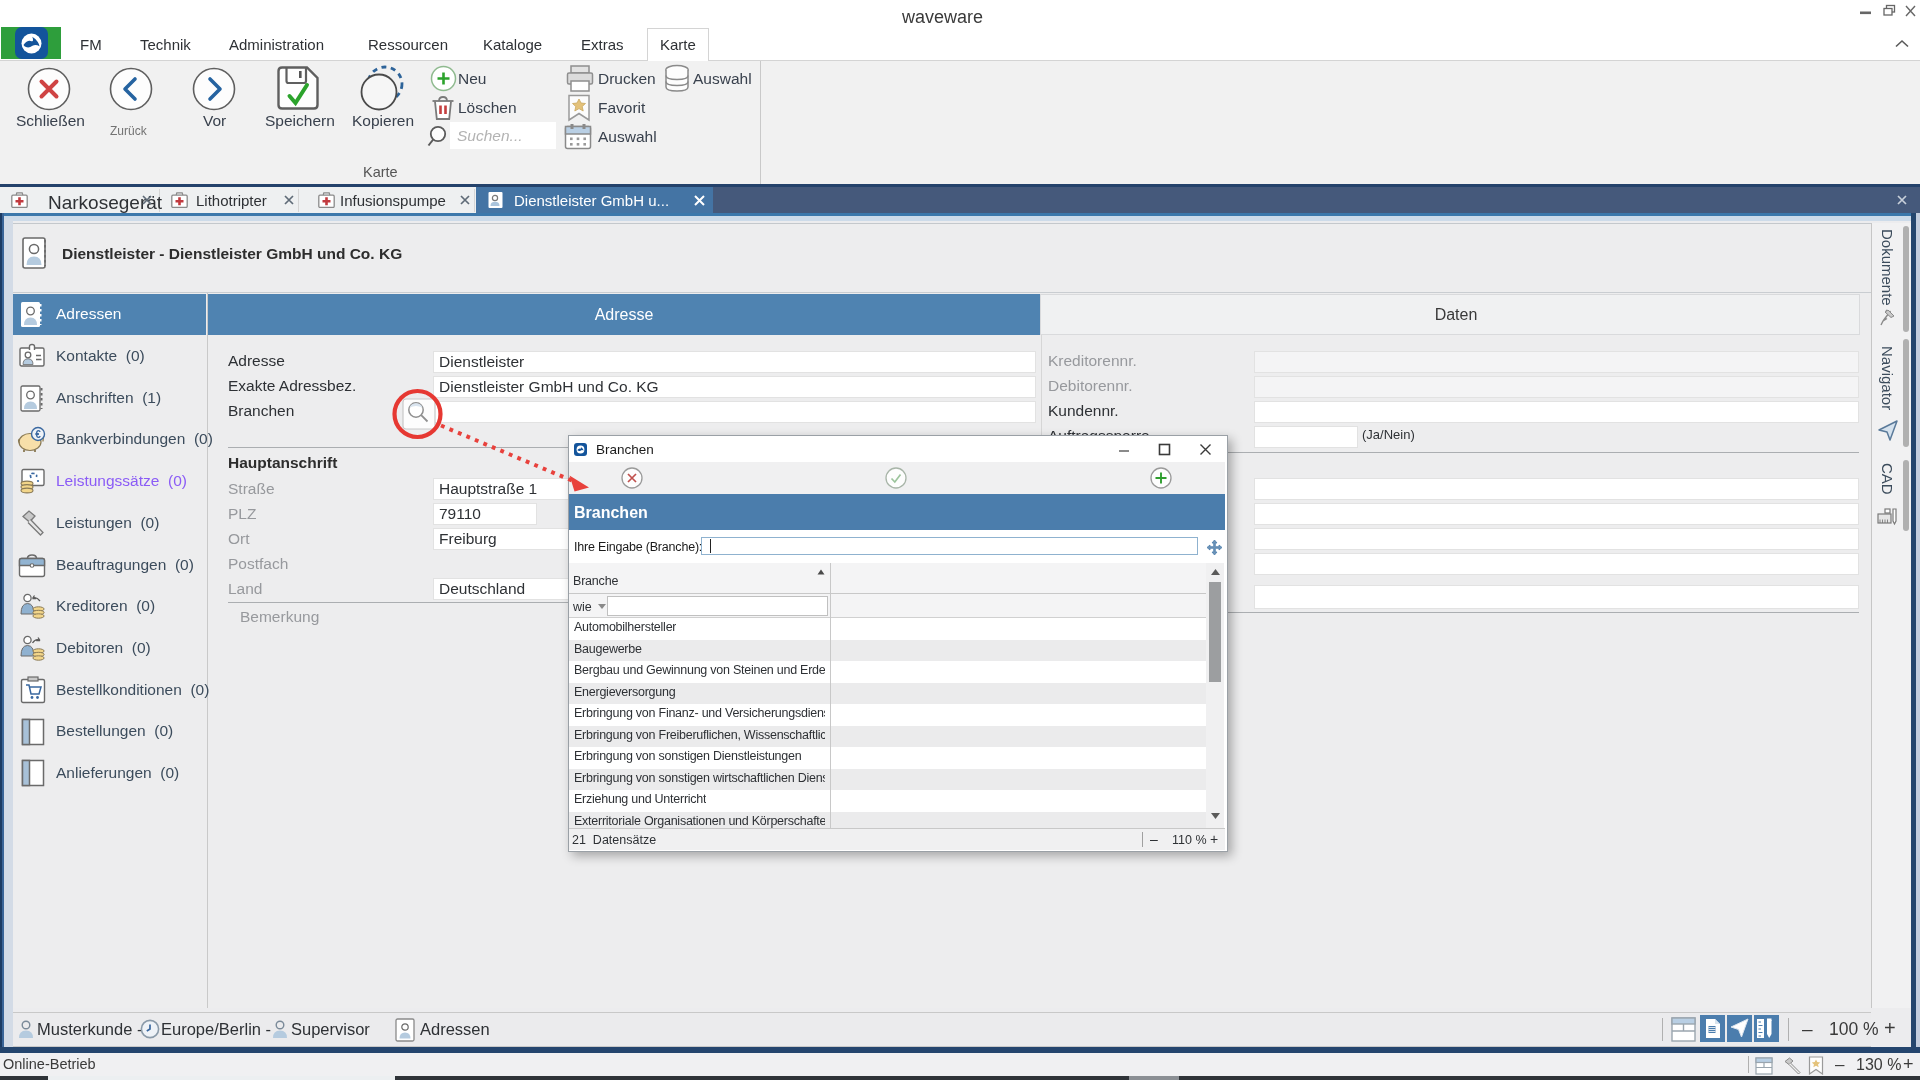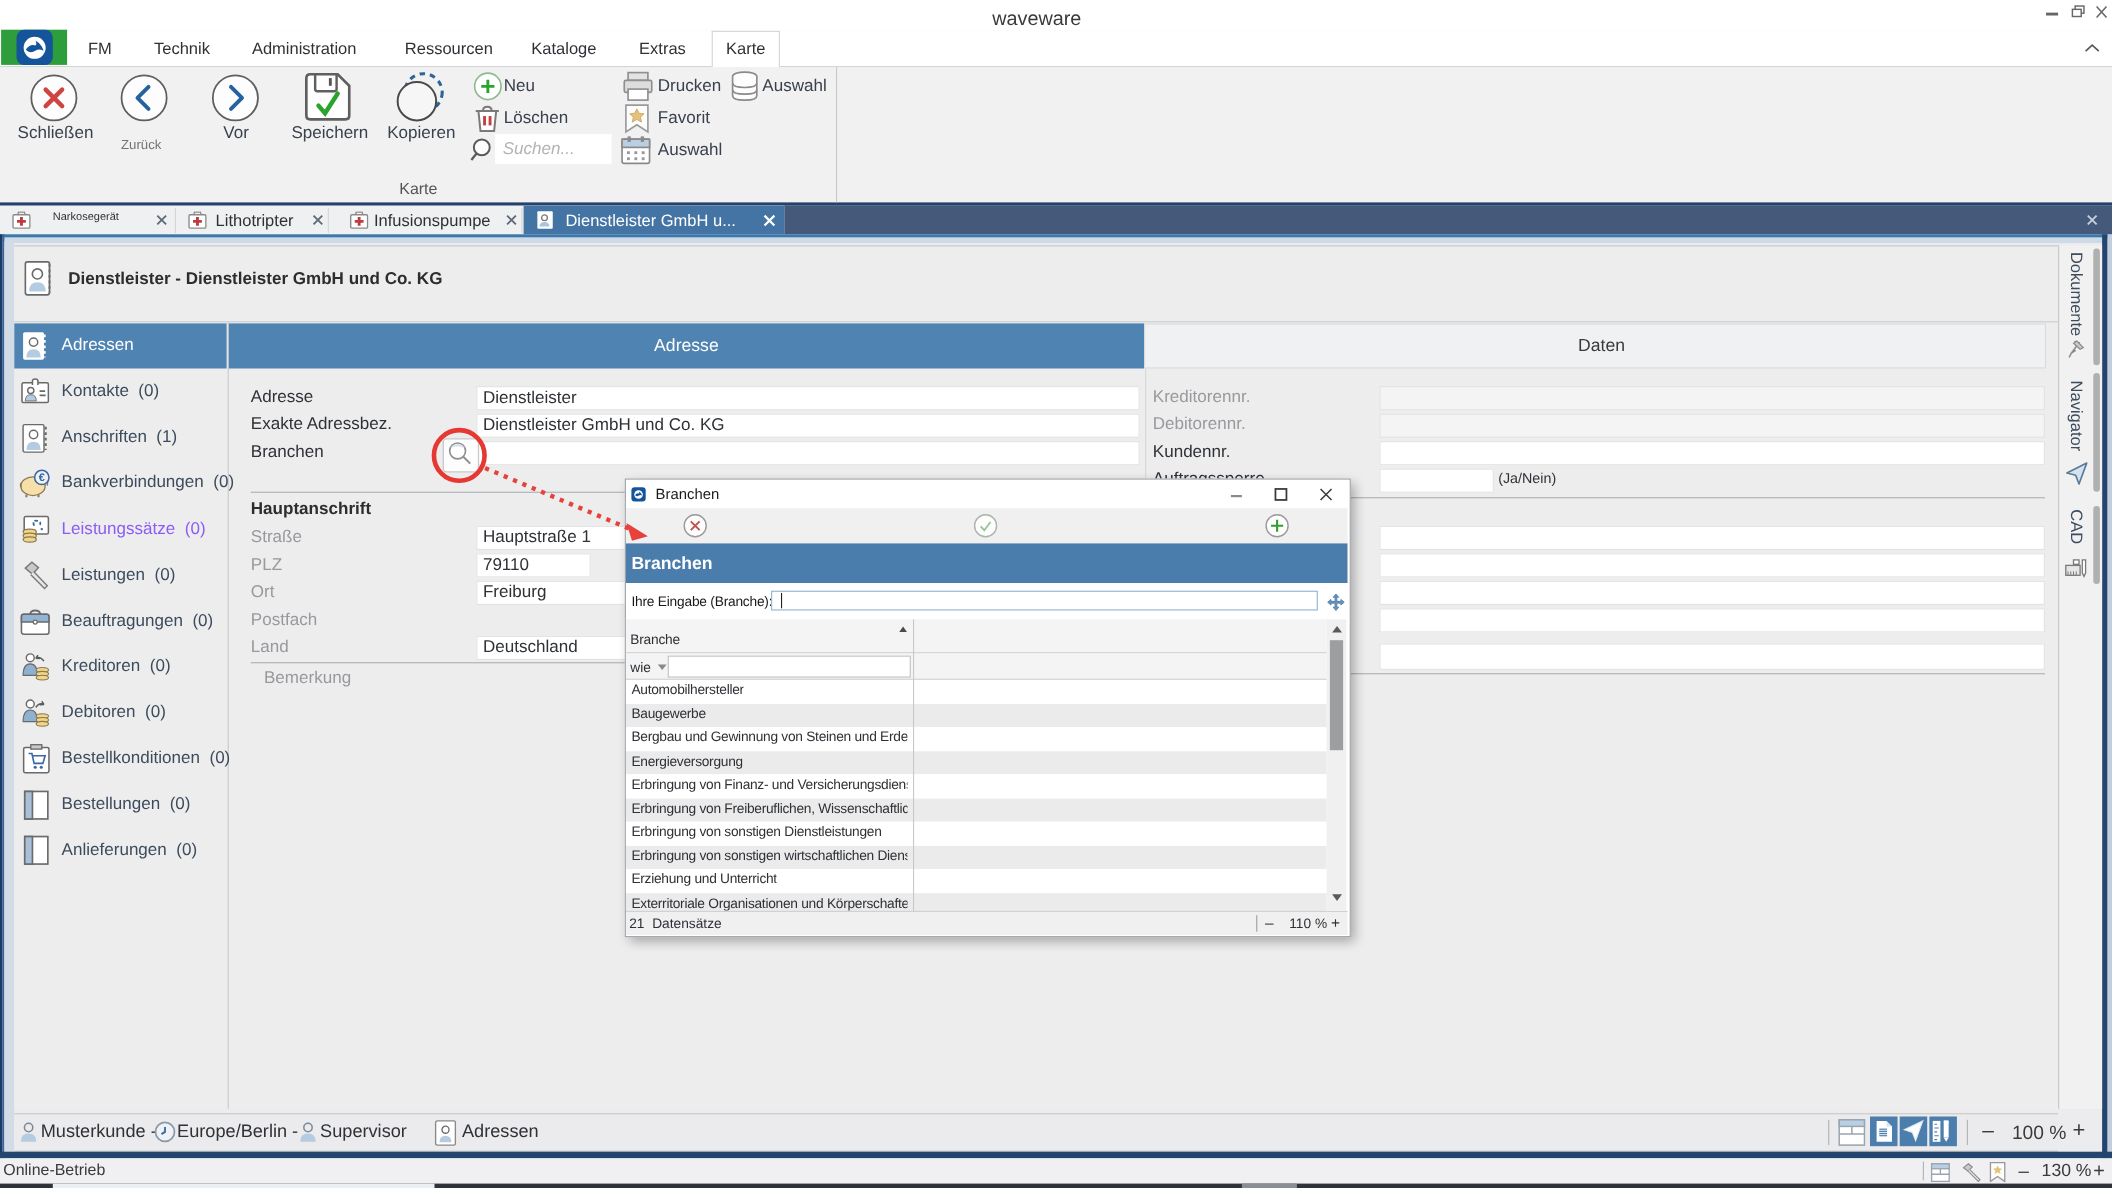--- a/index.html
+++ b/index.html
@@ -152,21 +152,21 @@
 <svg class="ab" style="left:318px;top:192px" width="17" height="16" viewBox="0 0 17 16">
     <rect x="0.8" y="3.2" width="15.4" height="12.3" rx="1.2" fill="#fff" stroke="#8a8a8a" stroke-width="1.3"></rect>
     <path d="M5.2 3 L5.8 0.8 H11.2 L11.8 3" fill="none" stroke="#8a8a8a" stroke-width="1.2"></path>
     <path d="M8.5 5.2 V13.2 M4.5 9.2 H12.5" stroke="#c13a3f" stroke-width="2.6"></path>
   </svg>
 <svg class="ab" style="left:487px;top:191px" width="17" height="18" viewBox="0 0 17 18">
     <rect x="1.5" y="1" width="14" height="16" rx="1" fill="#fff"></rect>
     <circle cx="8" cy="7" r="2.6" fill="none" stroke="#7a7a7a" stroke-width="1.2"></circle>
     <path d="M3.5 15 Q3.5 10.8 8 10.8 Q12.5 10.8 12.5 15 Z" fill="#aac4dc"></path>
   </svg>
-<div class="ab tx" style="left:48px;top:192px;font-size:10px">Narkosegerät</div>
+<div class="ab tx" style="left:48px;top:192px;font-size:19px">Narkosegerät</div>
 <div class="ab tx" style="left:196px;top:192px;font-size:15px">Lithotripter</div>
 <div class="ab tx" style="left:340px;top:192px;font-size:15px">Infusionspumpe</div>
 <div class="ab tx" style="left:514px;top:192px;font-size:15px;color:#fff">Dienstleister GmbH u...</div>
 <svg class="ab" style="left:141px;top:194px" width="12" height="12" viewBox="0 0 12 12">
     <path d="M2 2 L10 10 M10 2 L2 10" stroke="#5f6b77" stroke-width="1.7"></path>
   </svg>
 <svg class="ab" style="left:283px;top:194px" width="12" height="12" viewBox="0 0 12 12">
     <path d="M2 2 L10 10 M10 2 L2 10" stroke="#5f6b77" stroke-width="1.7"></path>
   </svg>
 <svg class="ab" style="left:459px;top:194px" width="12" height="12" viewBox="0 0 12 12">

